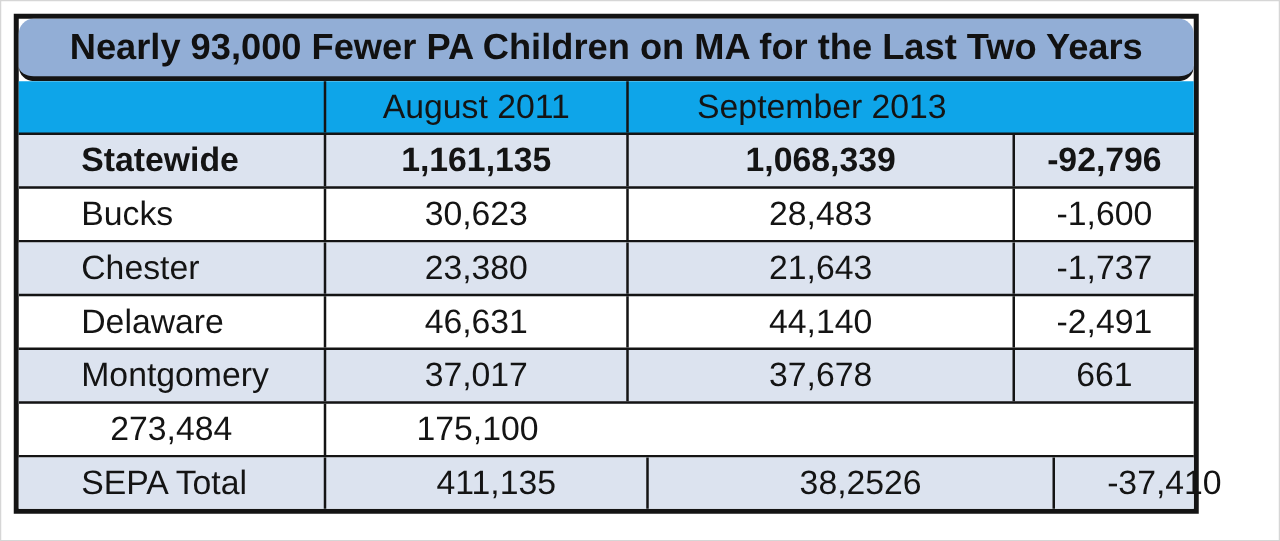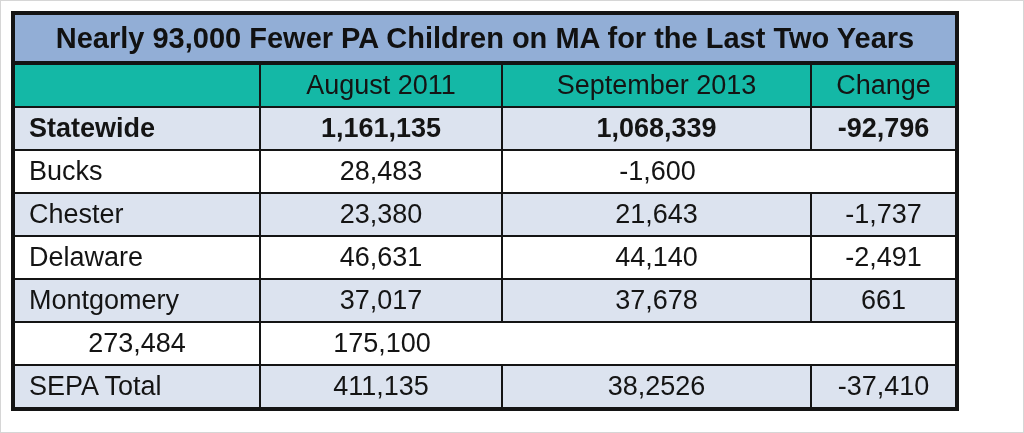--- a/index.html
+++ b/index.html
@@ -29,31 +29,33 @@
     border-bottom: 4px solid #141414;
     color: #111111;
     font-weight: bold;
     font-size: 29px;
     text-align: center;
     line-height: 46px;
     height: 46px;
     letter-spacing: 0px;
     white-space: nowrap;
     overflow: hidden;
+    border-radius: 12px;
   }
   .grid .row {
     display: grid;
     grid-template-columns: 246px 242px 309px 143px;
     border-bottom: 2px solid #141414;
   }
   .grid .row:last-child {
     border-bottom: none;
+    gap: 16px;
   }
   .grid .row.header-row {
-    background: #14b8a6;
+    background: #0ea5e9;
   }
   
   .grid .row:nth-child(even) {
     background: #dce3ef;
   }
   .grid .row.total-row {
     font-weight: bold;
   }
   .cell {
     box-sizing: border-box;
@@ -64,51 +66,52 @@
     height: 41px;
     white-space: nowrap;
     overflow: hidden;
   }
   .cell:last-child {
     border-right: none;
   }
   .cell.label {
     text-align: left;
     padding-left: 14px;
+    margin-left: 36px;
   }
   .cell.num {
     text-align: center;
   }
 </style>
 </head>
 <body>
 
 <div class="canvas">
   <div class="ma-table">
 
     <div class="title-bar">Nearly 93,000 Fewer PA Children on MA for the Last Two Years</div>
 
     <div class="grid">
 
       <div class="row header-row">
         <div class="cell label"></div>
         <div class="cell num">August 2011</div>
         <div class="cell num">September 2013</div>
-        <div class="cell num">Change</div>
       </div>
 
       <div class="row total-row">
         <div class="cell label">Statewide</div>
         <div class="cell num">1,161,135</div>
         <div class="cell num">1,068,339</div>
         <div class="cell num">-92,796</div>
       </div>
 
       <div class="row">
         <div class="cell label">Bucks</div>
+        <div class="cell num">30,623</div>
         <div class="cell num">28,483</div>
         <div class="cell num">-1,600</div>
       </div>
 
       <div class="row">
         <div class="cell label">Chester</div>
         <div class="cell num">23,380</div>
         <div class="cell num">21,643</div>
         <div class="cell num">-1,737</div>
       </div>

